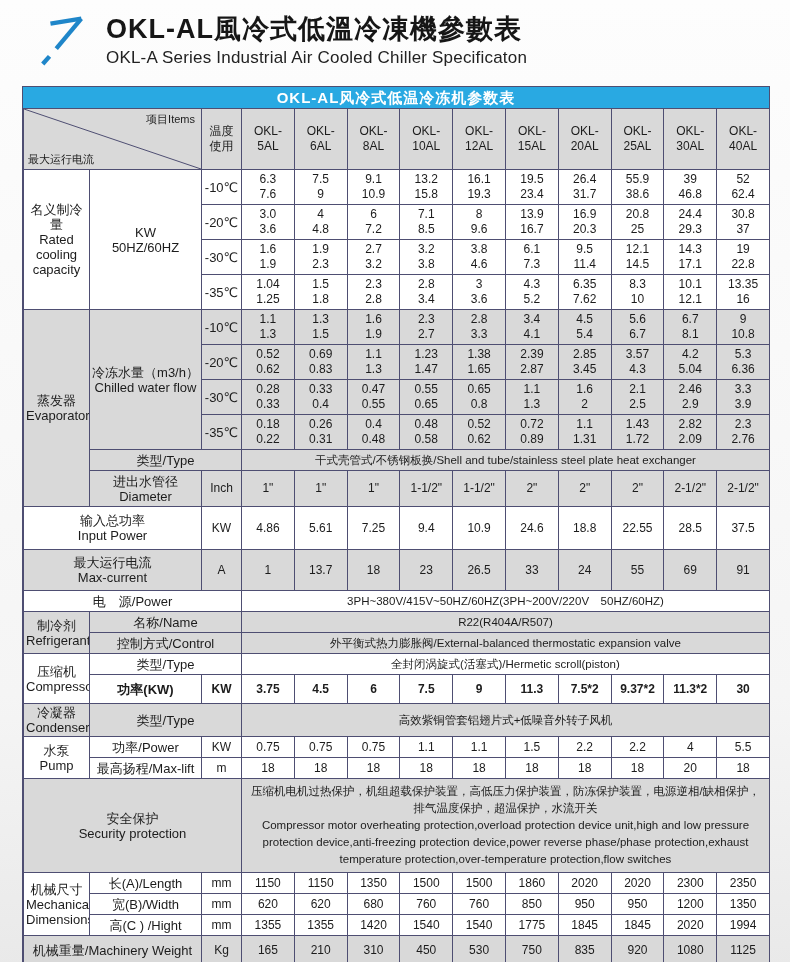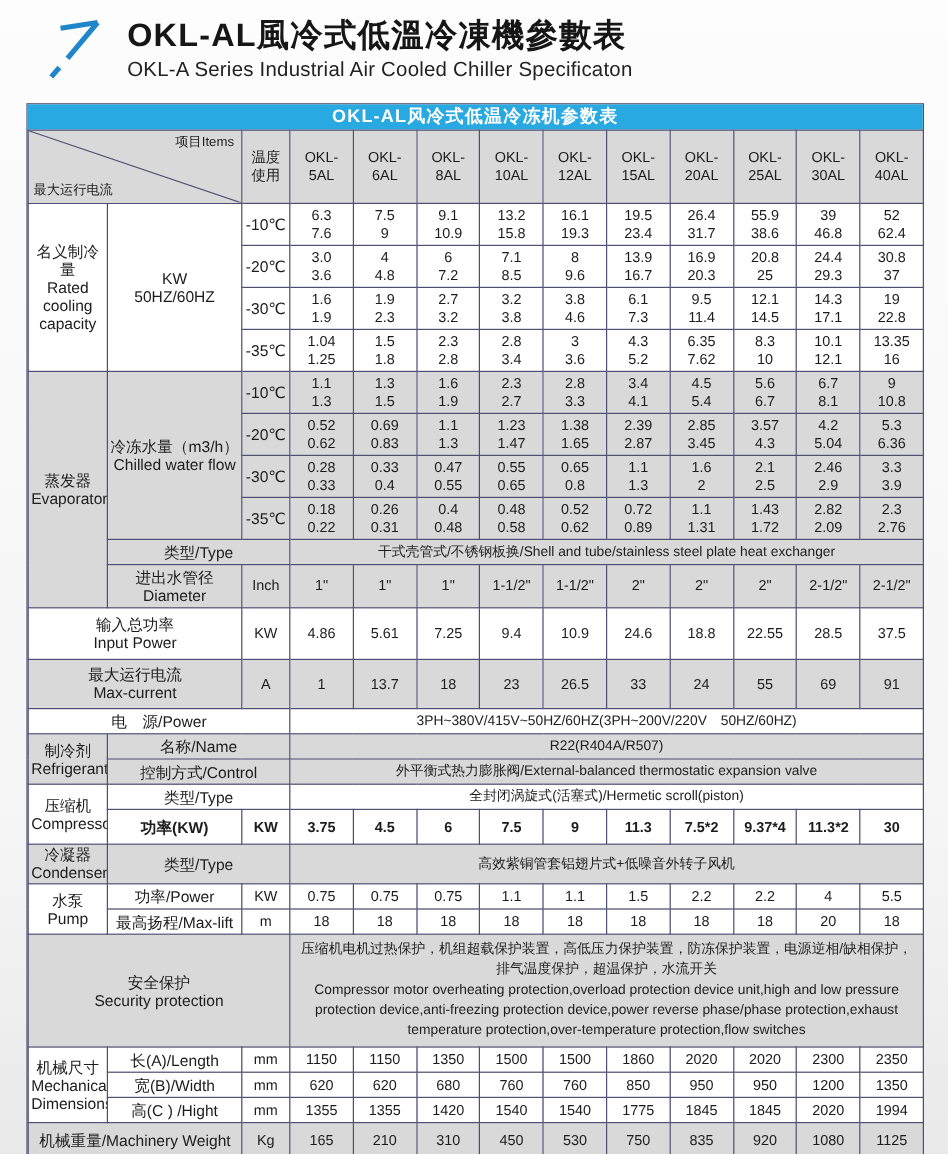--- a/index.html
+++ b/index.html
@@ -386,21 +386,21 @@
           <tr>
             <td class="lbl">功率(KW)</td>
             <td class="val">KW</td>
             <td class="val">3.75</td>
             <td class="val">4.5</td>
             <td class="val">6</td>
             <td class="val">7.5</td>
             <td class="val">9</td>
             <td class="val">11.3</td>
             <td class="val">7.5*2</td>
-            <td class="val">9.37*4</td>
+            <td class="val">9.37*2</td>
             <td class="val">11.3*2</td>
             <td class="val">30</td>
           </tr>
           <tr>
             <td class="lbl">冷凝器
 Condenser</td>
             <td colspan="2" class="lbl">类型/Type</td>
             <td colspan="10" class="long">高效紫铜管套铝翅片式+低噪音外转子风机</td>
           </tr>
           <tr>

